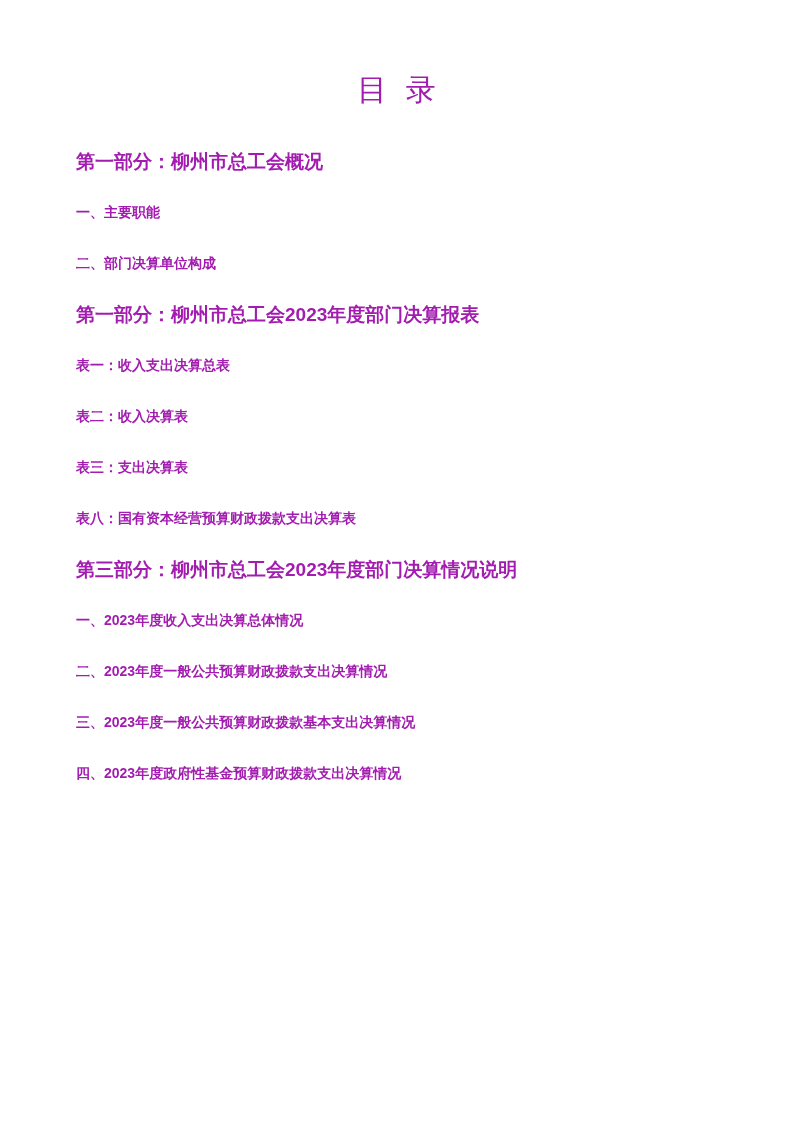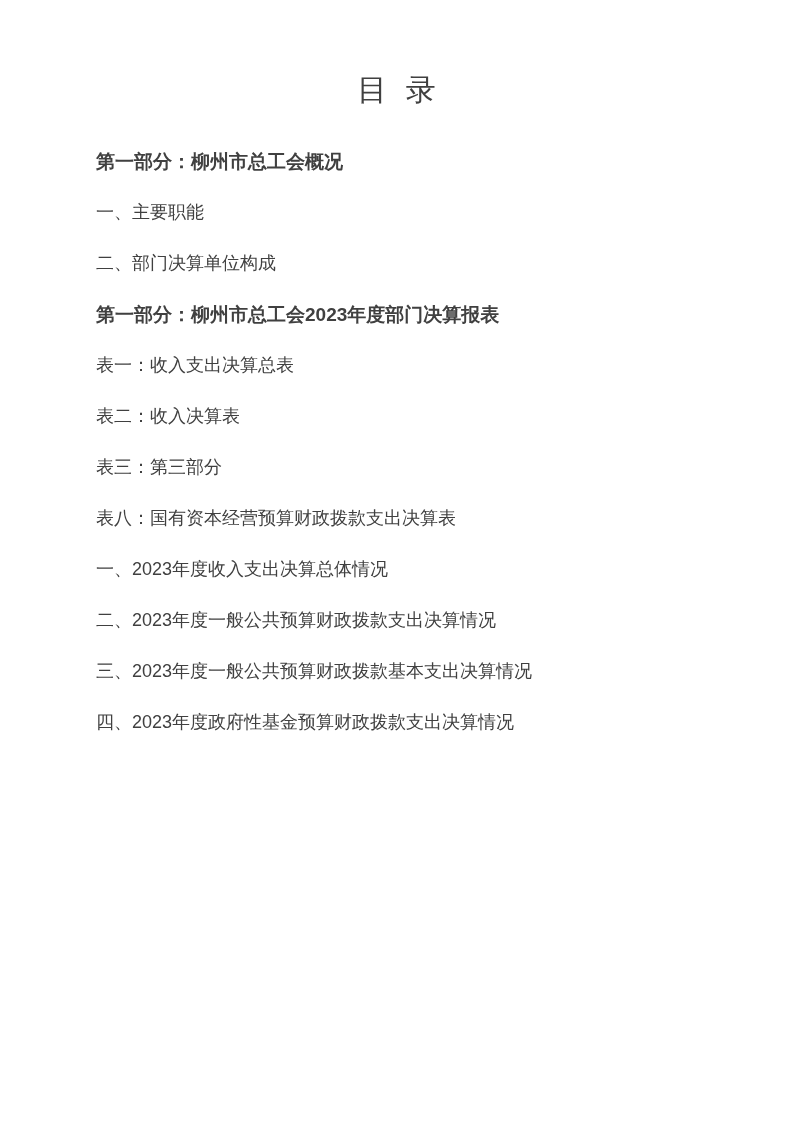--- a/index.html
+++ b/index.html
@@ -6,67 +6,68 @@
     margin: 0;
     padding: 0;
     background: #ffffff;
   }
   .page {
     position: relative;
     width: 794px;
     height: 1123px;
     margin: 0 auto;
     background: #ffffff;
-    color: #404040;
+    color: #a21caf;
     font-family: "Liberation Sans", sans-serif;
     overflow: hidden;
     box-sizing: border-box;
     padding-top: 72px;
   }
   .doc-title {
     margin: 0;
     text-align: center;
     font-size: 30px;
     line-height: 36px;
     font-weight: normal;
     word-spacing: 8px;
     letter-spacing: 1px;
   }
   .toc {
     margin-top: 28px;
-    padding-left: 96px;
+    padding-left: 76px;
     padding-right: 80px;
   }
   .toc-line {
     margin: 0;
     line-height: 51px;
     white-space: nowrap;
   }
   .toc-line.item {
-    font-size: 18px;
-    font-weight: normal;
+    font-size: 14px;
+    font-weight: bold;
   }
   .toc-line.heading {
     font-size: 19px;
     font-weight: bold;
   }
 </style>
 </head>
 <body>
 
 <div class="page">
   <h1 class="doc-title">目 录</h1>
 
   <div class="toc">
     <p class="toc-line heading">第一部分：柳州市总工会概况</p>
     <p class="toc-line item">一、主要职能</p>
     <p class="toc-line item">二、部门决算单位构成</p>
     <p class="toc-line heading">第一部分：柳州市总工会2023年度部门决算报表</p>
     <p class="toc-line item">表一：收入支出决算总表</p>
     <p class="toc-line item">表二：收入决算表</p>
-    <p class="toc-line item">表三：第三部分</p>
+    <p class="toc-line item">表三：支出决算表</p>
     <p class="toc-line item">表八：国有资本经营预算财政拨款支出决算表</p>
+    <p class="toc-line heading">第三部分：柳州市总工会2023年度部门决算情况说明</p>
     <p class="toc-line item">一、2023年度收入支出决算总体情况</p>
     <p class="toc-line item">二、2023年度一般公共预算财政拨款支出决算情况</p>
     <p class="toc-line item">三、2023年度一般公共预算财政拨款基本支出决算情况</p>
     <p class="toc-line item">四、2023年度政府性基金预算财政拨款支出决算情况</p>
   </div>
 </div>
 
 </body></html>

